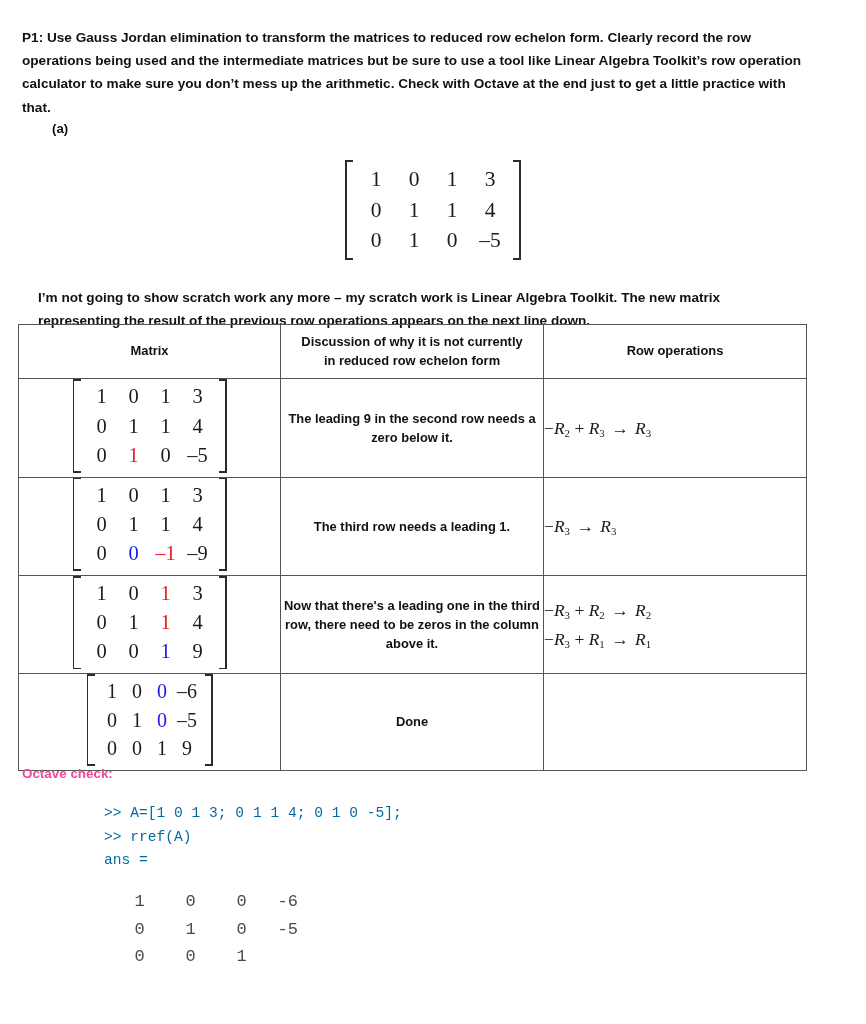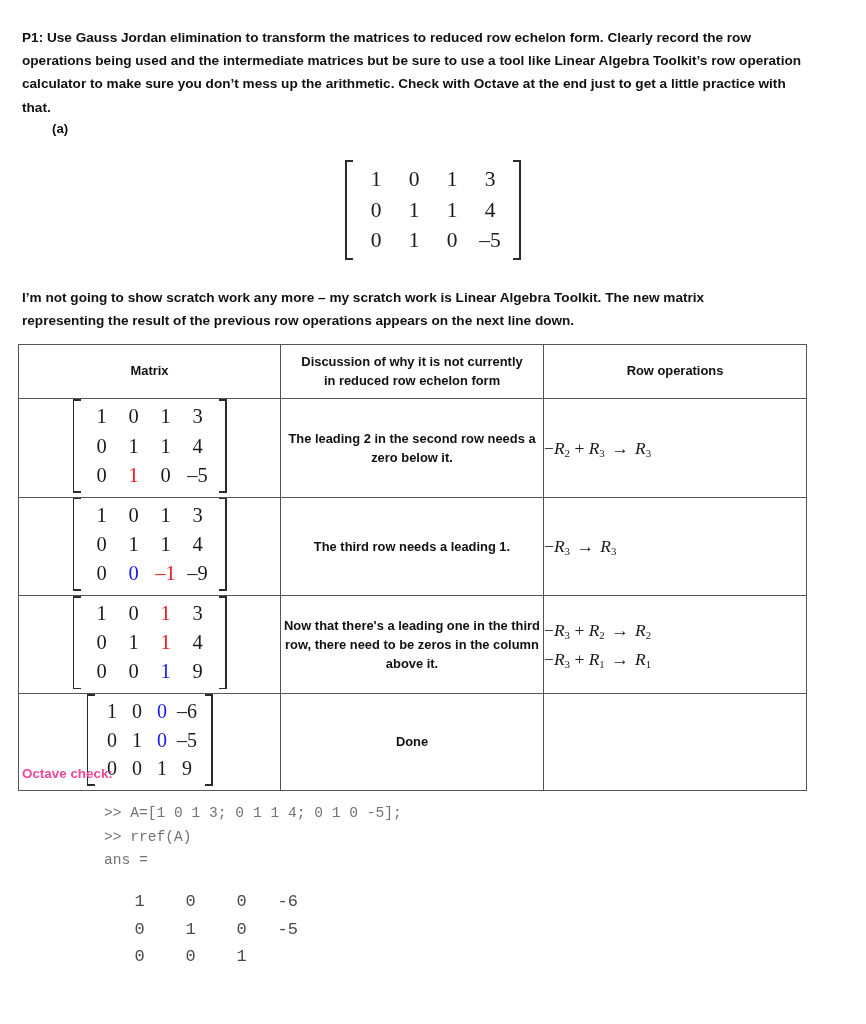--- a/index.html
+++ b/index.html
@@ -99,34 +99,34 @@
     top: 160px;
     width: 866px;
     text-align: center;
   }
   .display-matrix .cell { width: 38px; font-size: 21.5px; }
   .display-matrix .rows { padding: 4px 3px; }
 
   
   .pre-table {
     position: absolute;
-    left: 22px;
+    left: 38px;
     top: 272px;
     width: 760px;
     font-size: 13.6px;
     line-height: 1.72;
     font-weight: 600;
     color: #111111;
   }
 
   
   table.rref {
     position: absolute;
     left: 18px;
-    top: 344px;
+    top: 324px;
     width: 788px;
     border-collapse: collapse;
     table-layout: fixed;
   }
   table.rref td, table.rref th {
     border: 1.6px solid #555555;
     vertical-align: middle;
     padding: 0;
   }
   table.rref th {
@@ -186,21 +186,21 @@
     font-weight: 600;
     color: #ec4899;
   }
   .octave-code {
     position: absolute;
     left: 104px;
     top: 802px;
     font-family: "Liberation Mono", "DejaVu Sans Mono", monospace;
     font-size: 14.6px;
     line-height: 1.62;
-    color: #737373;
+    color: #0369a1;
     white-space: pre;
   }
   .octave-out {
     position: absolute;
     left: 104px;
     top: 888px;
     font-family: "Liberation Mono", "DejaVu Sans Mono", monospace;
     font-size: 17px;
     line-height: 1.62;
     color: #4a4a4a;
@@ -291,21 +291,21 @@
                   <span class="cell">0</span>
                   <span class="cell red">1</span>
                   <span class="cell">0</span>
                   <span class="cell">–5</span>
                 </span>
               </span>
               <span class="bracket right">
                 <span class="spine"></span>
               </span>
             </span></td>
-          <td class="cell-discussion">The leading 2 in the second row needs a zero below it.</td>
+          <td class="cell-discussion">The leading 9 in the second row needs a zero below it.</td>
           <td class="cell-ops">
             <div class="op-line"><span class="sign">−</span><span class="rvar">R</span><sub>2</sub> <span class="sign">+</span> <span class="rvar">R</span><sub>3</sub> <span class="arrow">→</span> <span class="rvar">R</span><sub>3</sub></div>
           </td>
         </tr>
         <tr>
           <td class="cell-matrix"><span class="matrix">
               <span class="bracket left">
                 <span class="spine"></span>
               </span>
               <span class="rows">

